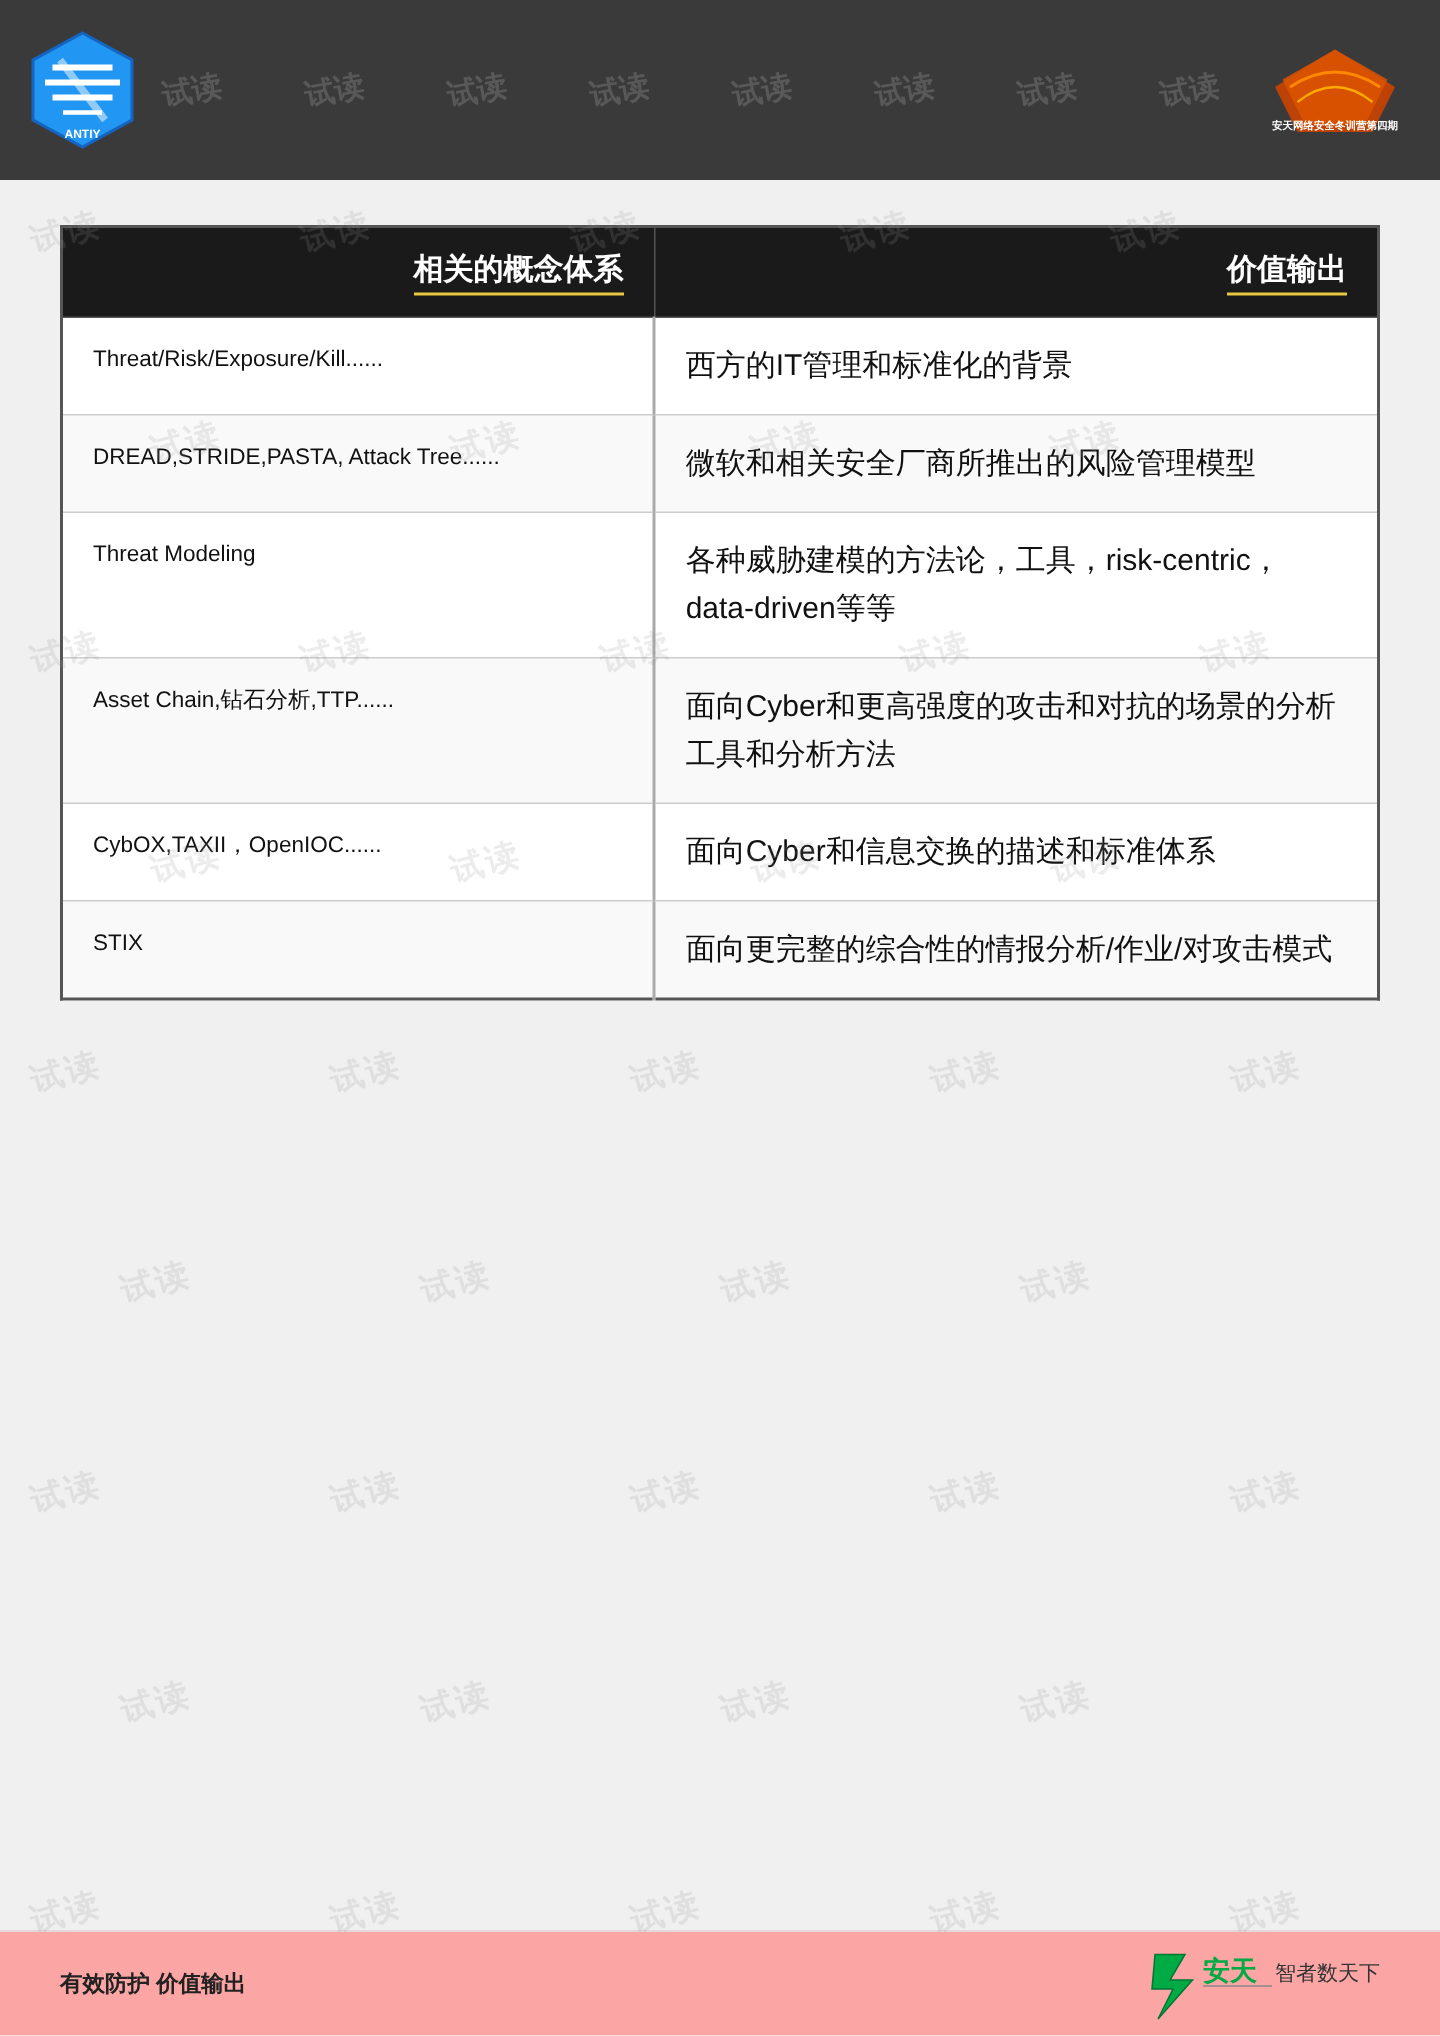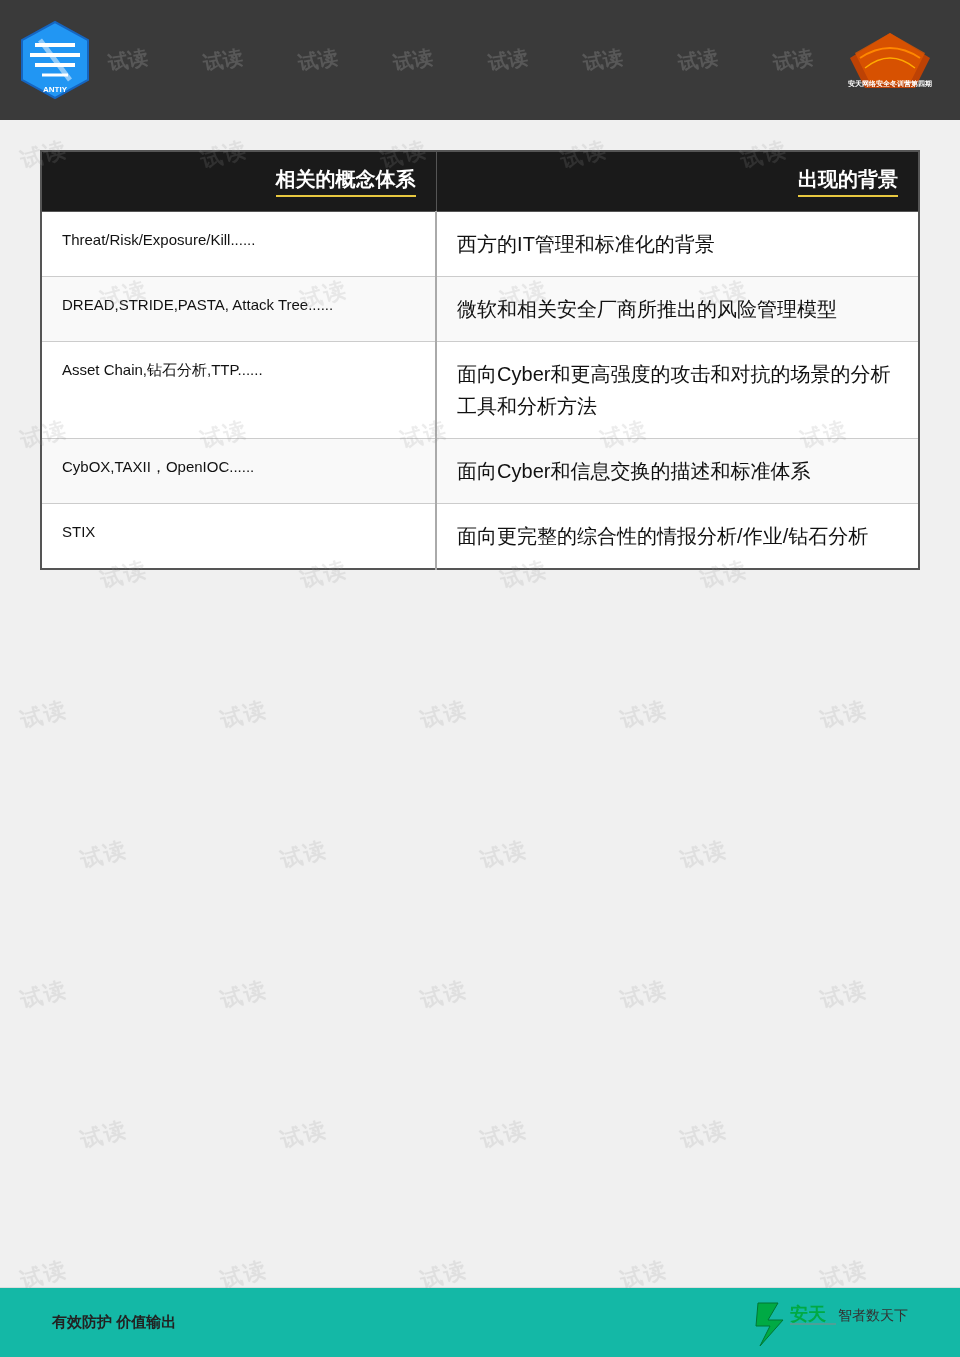--- a/index.html
+++ b/index.html
@@ -127,25 +127,25 @@
       color: #111;
     }
 
     
     .footer {
       position: absolute;
       bottom: 0;
       left: 0;
       right: 0;
       height: 70px;
-      background: #14b8a6;
+      background: #fca5a5;
       display: flex;
       align-items: center;
       justify-content: space-between;
-      padding: 0 52px;
+      padding: 0 40px;
       border-top: 1px solid #ddd;
     }
 
     .footer-left {
       font-size: 15px;
       color: #222;
       font-weight: bold;
     }
 
     .footer-right {
@@ -198,44 +198,48 @@
 </div>
 
 <div class="main-content">
   <table class="info-table">
     <thead>
       <tr>
         <th>
           <span class="underline">相关的概念体系</span>
         </th>
         <th>
-          <span class="underline">出现的背景</span>
+          <span class="underline">价值输出</span>
         </th>
       </tr>
     </thead>
     <tbody id="table-body">
     <tr>
           <td class="left-col">Threat/Risk/Exposure/Kill......</td>
           <td class="right-col">西方的IT管理和标准化的背景</td>
         </tr>
         <tr>
           <td class="left-col">DREAD,STRIDE,PASTA, Attack Tree......</td>
           <td class="right-col">微软和相关安全厂商所推出的风险管理模型</td>
         </tr>
         <tr>
+          <td class="left-col">Threat Modeling</td>
+          <td class="right-col">各种威胁建模的方法论，工具，risk-centric，data-driven等等</td>
+        </tr>
+        <tr>
           <td class="left-col">Asset Chain,钻石分析,TTP......</td>
           <td class="right-col">面向Cyber和更高强度的攻击和对抗的场景的分析工具和分析方法</td>
         </tr>
         <tr>
           <td class="left-col">CybOX,TAXII，OpenIOC......</td>
           <td class="right-col">面向Cyber和信息交换的描述和标准体系</td>
         </tr>
         <tr>
           <td class="left-col">STIX</td>
-          <td class="right-col">面向更完整的综合性的情报分析/作业/钻石分析</td>
+          <td class="right-col">面向更完整的综合性的情报分析/作业/对攻击模式</td>
         </tr>
       </tbody>
   </table>
 </div>
 
 <div class="footer">
   <span class="footer-left">有效防护 价值输出</span>
   <div class="footer-right">
     <svg width="160" height="50" viewBox="0 0 160 50">
 

